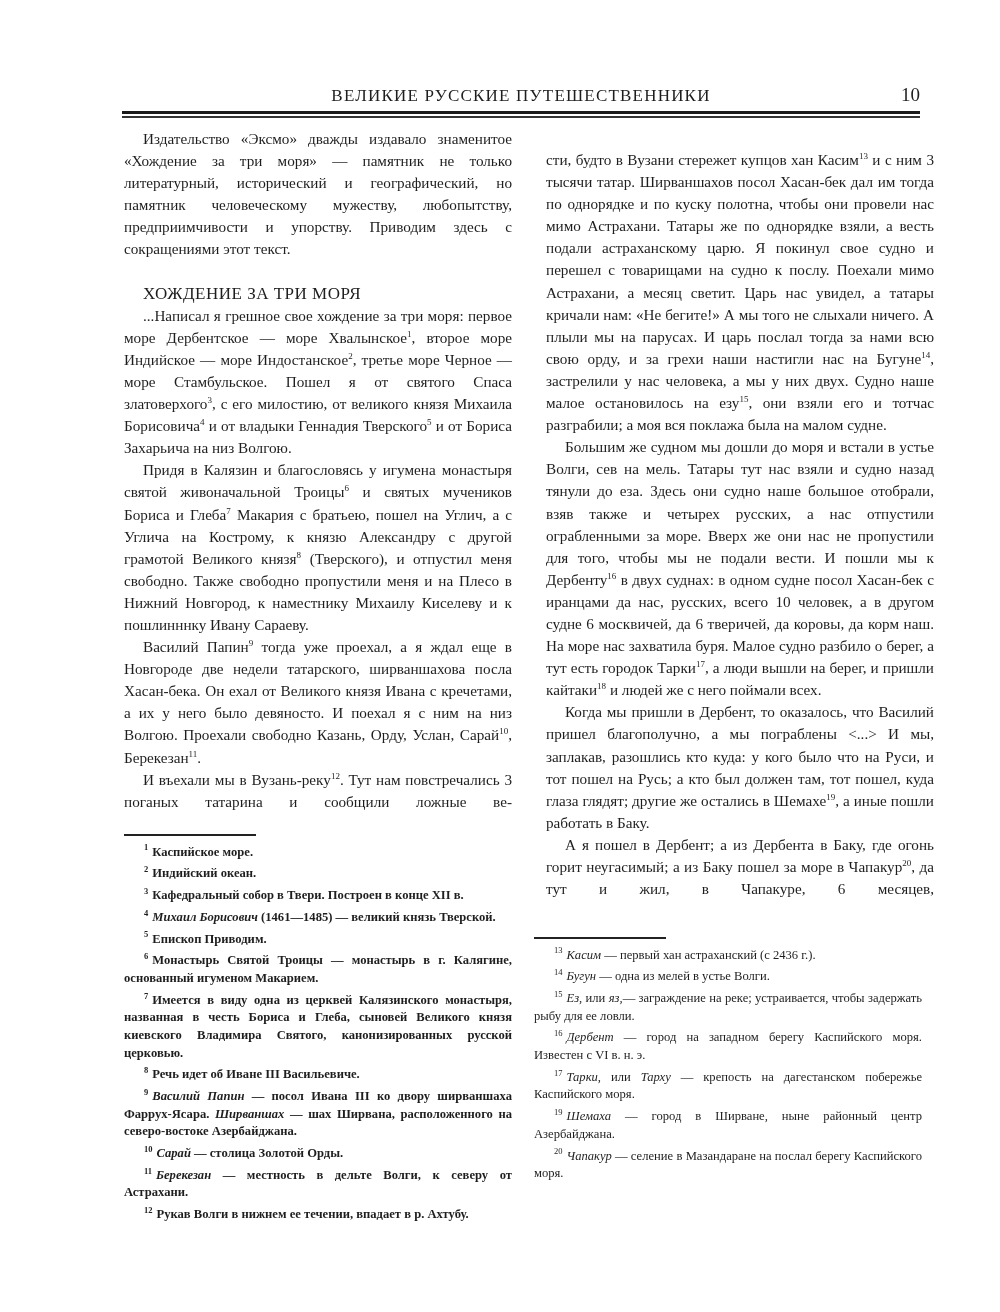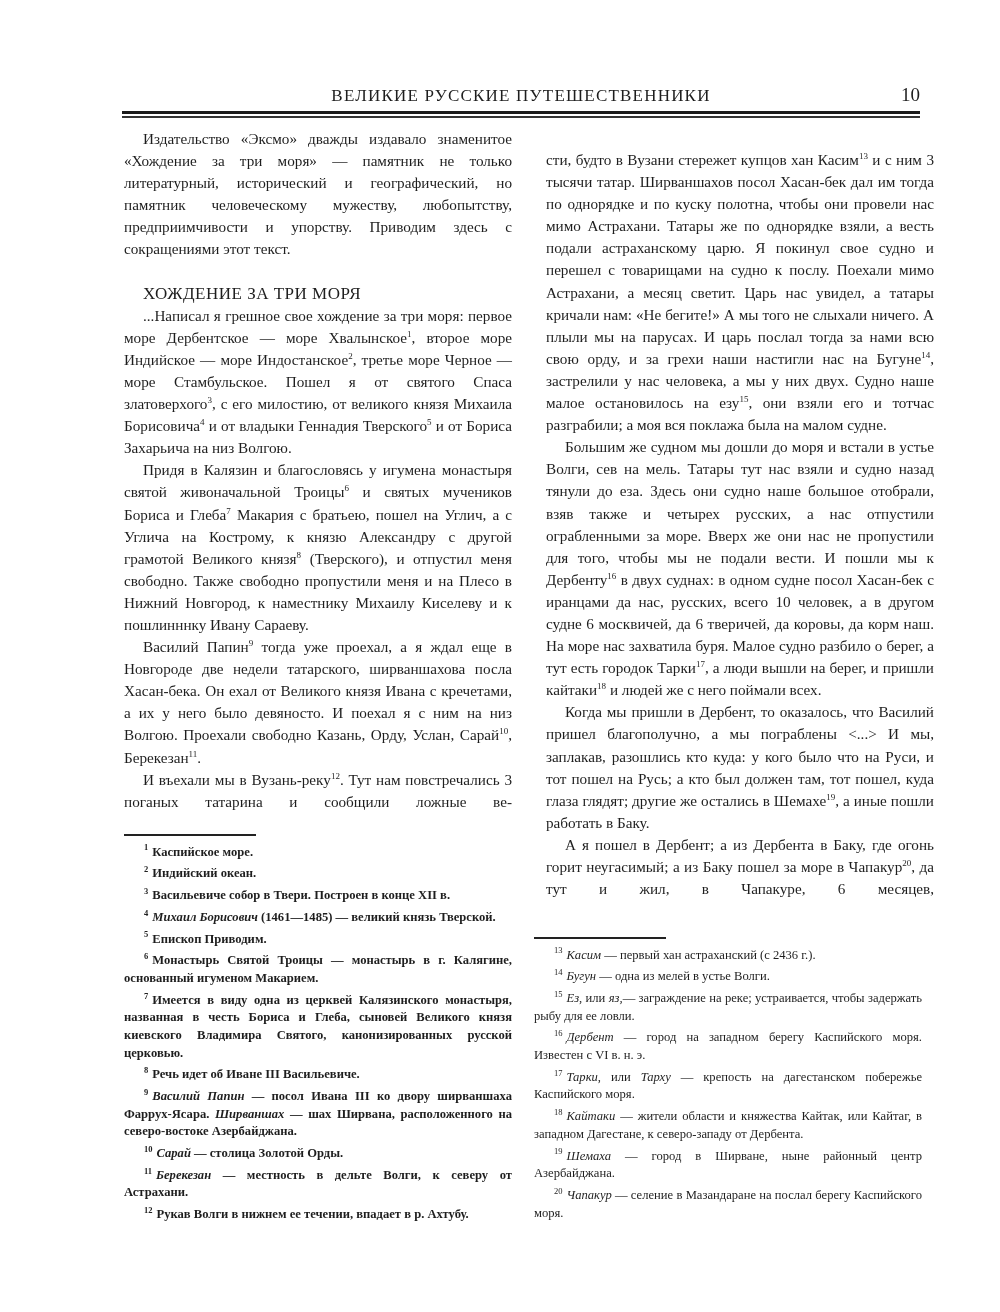--- a/index.html
+++ b/index.html
@@ -65,37 +65,36 @@
 
     <p><span>Когда мы пришли в Дербент, то оказалось, что Василий пришел благополучно, а мы пограблены &lt;...&gt; И мы, заплакав, разошлись кто куда: у кого было что на Руси, и тот пошел на Русь; а кто был должен там, тот пошел, куда глаза глядят; другие же остались в Шемахе</span><sup>19</sup><span>, а иные пошли работать в Баку.</span></p>
 
     <p style="text-align-last: justify;"><span>А я пошел в Дербент; а из Дербента в Баку, где огонь горит неугасимый; а из Баку пошел за море в Чапакур</span><sup>20</sup><span>, да тут и жил, в Чапакуре, 6 месяцев,</span></p>
   </div>
 
   <div class="fn-block fn-left">
     <div class="fn-rule"></div>
     <p class="fn"><sup>1</sup><span>Каспийское море.</span></p>
     <p class="fn"><sup>2</sup><span>Индийский океан.</span></p>
-    <p class="fn"><sup>3</sup><span>Васильевиче собор в Твери. Построен в конце XII в.</span></p>
+    <p class="fn"><sup>3</sup><span>Кафедральный собор в Твери. Построен в конце XII в.</span></p>
     <p class="fn"><sup>4</sup><i>Михаил Борисович</i><span> (1461—1485) — великий князь Тверской.</span></p>
     <p class="fn"><sup>5</sup><span>Епископ Приводим.</span></p>
     <p class="fn"><sup>6</sup><span>Монастырь Святой Троицы — монастырь в г. Калягине, основанный игуменом Макарием.</span></p>
     <p class="fn"><sup>7</sup><span>Имеется в виду одна из церквей Калязинского монастыря, названная в честь Бориса и Глеба, сыновей Великого князя киевского Владимира Святого, канонизированных русской церковью.</span></p>
     <p class="fn"><sup>8</sup><span>Речь идет об Иване III Васильевиче.</span></p>
     <p class="fn"><sup>9</sup><i>Василий Папин</i><span> — посол Ивана III ко двору ширваншаха Фаррух-Ясара. </span><i>Ширваншах</i><span> — шах Ширвана, расположенного на северо-востоке Азербайджана.</span></p>
     <p class="fn"><sup>10</sup><i>Сарай</i><span> — столица Золотой Орды.</span></p>
     <p class="fn"><sup>11</sup><i>Берекезан</i><span> — местность в дельте Волги, к северу от Астрахани.</span></p>
     <p class="fn"><sup>12</sup><span>Рукав Волги в нижнем ее течении, впадает в р. Ахтубу.</span></p>
   </div>
 
   <div class="fn-block fn-right">
     <div class="fn-rule"></div>
     <p class="fn"><sup>13</sup><i>Касим</i><span> — первый хан астраханский (с 2436 г.).</span></p>
     <p class="fn"><sup>14</sup><i>Бугун</i><span> — одна из мелей в устье Волги.</span></p>
     <p class="fn"><sup>15</sup><i>Ез</i><span>, или </span><i>яз,</i><span>— заграждение на реке; устраивается, чтобы задержать рыбу для ее ловли.</span></p>
     <p class="fn"><sup>16</sup><i>Дербент</i><span> — город на западном берегу Каспийского моря. Известен с VI в. н. э.</span></p>
     <p class="fn"><sup>17</sup><i>Тарки</i><span>, или </span><i>Тарху</i><span> — крепость на дагестанском побережье Каспийского моря.</span></p>
-    <p class="fn"><sup>18</sup><i>Кайтаки</i><span> — жители области и княжества Кайтак, или Кайтаг, в западном Дагестане, к северо-западу от Дербента.</span></p>
     <p class="fn"><sup>19</sup><i>Шемаха</i><span> — город в Ширване, ныне районный центр Азербайджана.</span></p>
     <p class="fn"><sup>20</sup><i>Чапакур</i><span> — селение в Мазандаране на послал берегу Каспийского моря.</span></p>
   </div>
 
 </div>
 
 </body></html>

